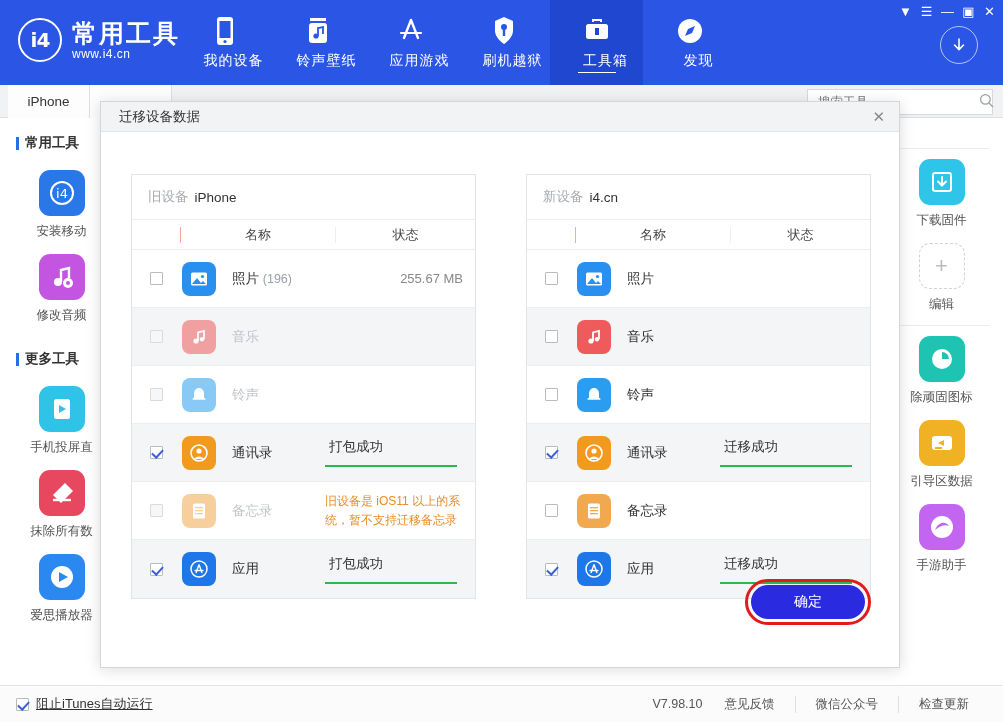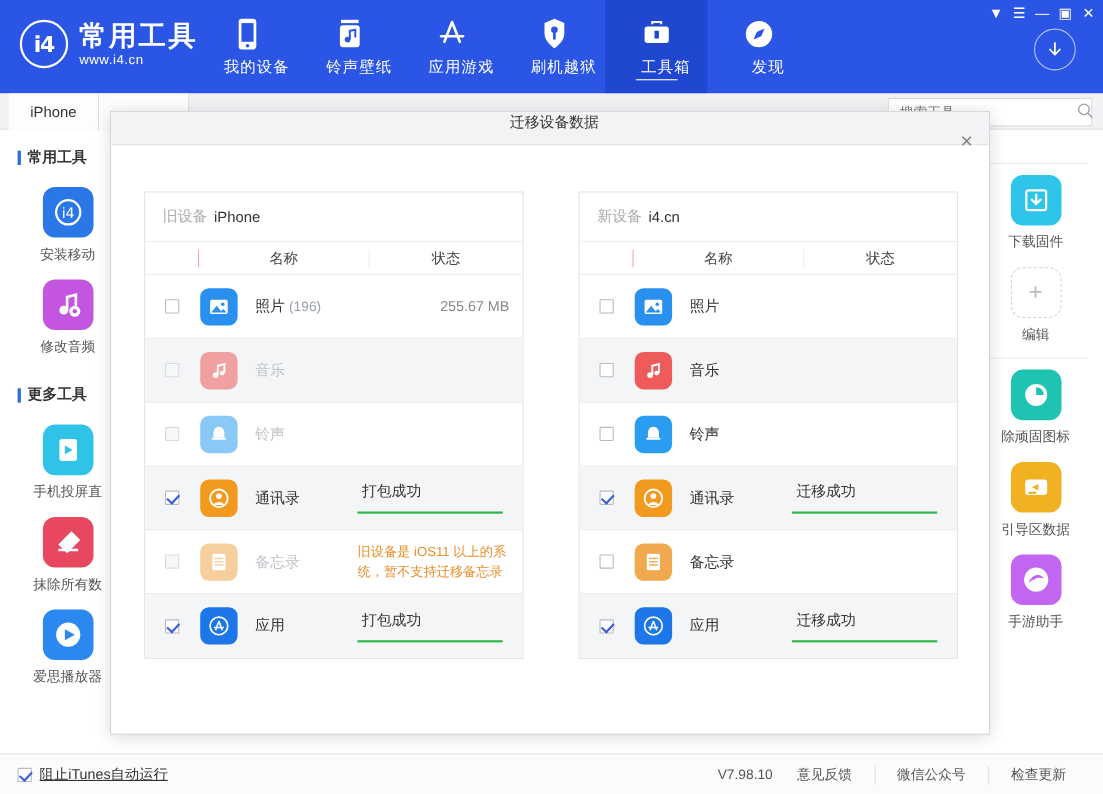--- a/index.html
+++ b/index.html
@@ -104,21 +104,21 @@
 
   
   .dlg {
     position:absolute; left:100px; top:101px; width:800px; height:567px;
     background:#ffffff; border:1px solid #d3d6da;
     box-shadow:0 2px 14px rgba(0,0,0,.14);
   }
   .dlg-title {
     height:30px; background:#f2f3f5; border-bottom:1px solid #e3e5e8;
     display:flex; align-items:center; padding:0 10px 0 18px;
-    font-size:13.5px; color:#333;flex-direction:column;
+    font-size:13.5px; color:#333;
   }
   .dlg-close { margin-left:auto; color:#888; font-size:15px; cursor:pointer; line-height:1; padding:2px 4px; }
 
   .panels { position:absolute; left:0; top:30px; width:800px; padding:42px 30px 0; display:flex; gap:50px; }
   .panel { width:345px; border:1px solid #e2e4e7; background:#fff; }
   .panel-head {
     height:45px; display:flex; align-items:center; gap:6px; padding-left:16px;
     border-bottom:1px solid #eceef0;
   }
   .panel-head .lbl { color:#a8acb1; font-size:13.5px; }
@@ -639,20 +639,27 @@
           </div>
           <div class="r-name">应用</div>
           <div class="r-status">
             <div class="txt">迁移成功</div>
             <div class="bar"></div>
           </div>
         </div>
       </div>
     </div>
 
+    <div class="dlg-foot">
+      <div class="okwrap">
+        <span class="ok-ring">
+          <button class="okbtn">确定</button>
+        </span>
+      </div>
+    </div>
   </div>
 
   <div class="footer">
     <div class="foot-left">
       <span class="cbox on"></span>
       <span>阻止iTunes自动运行</span>
     </div>
     <div class="foot-right">
       <span class="ver">V7.98.10</span>
       <span class="lnk first">意见反馈</span>

